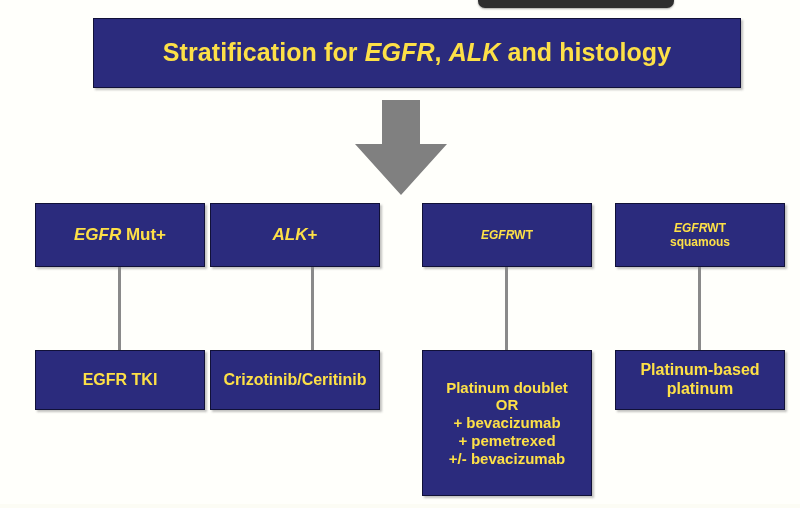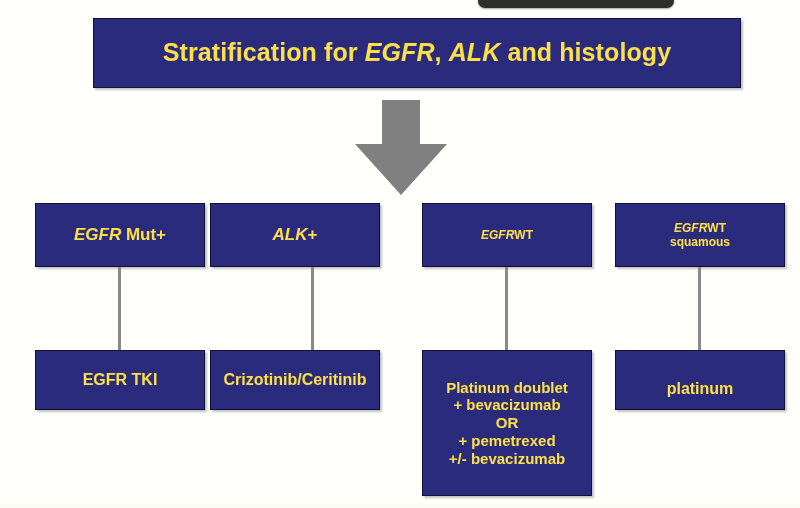--- a/index.html
+++ b/index.html
@@ -157,25 +157,25 @@
     <span>EGFR  TKI</span>
   </div>
 
   <div class="node node-treat col2 row-treat">
     <span>Crizotinib/Ceritinib</span>
   </div>
 
   <div class="node node-treat node-treat3 col3 row-treat3">
     <div class="lines">
       <div>Platinum doublet</div>
+      <div>OR</div>
       <div>+ bevacizumab</div>
-      <div>OR</div>
       <div>+ pemetrexed</div>
       <div>+/- bevacizumab</div>
     </div>
   </div>
 
   <div class="node node-treat col4 row-treat">
-    <span><br><span>platinum</span></span>
+    <span><span>Platinum-based</span><br><span>platinum</span></span>
   </div>
 
   <div class="bottom-edge"></div>
 </div>
 
 </body></html>

